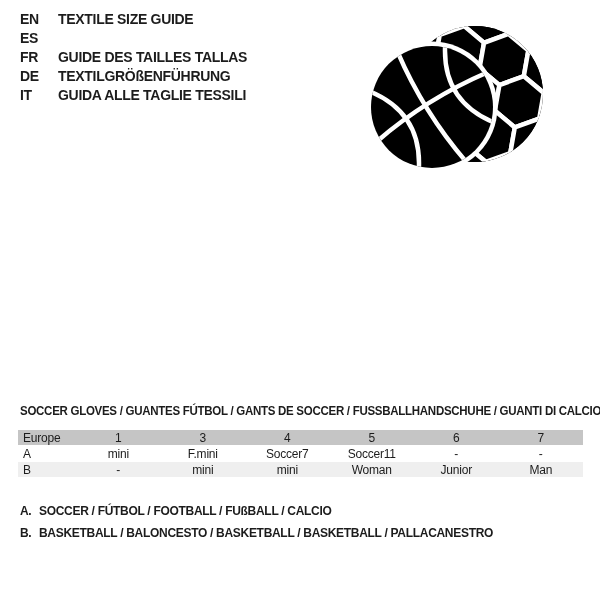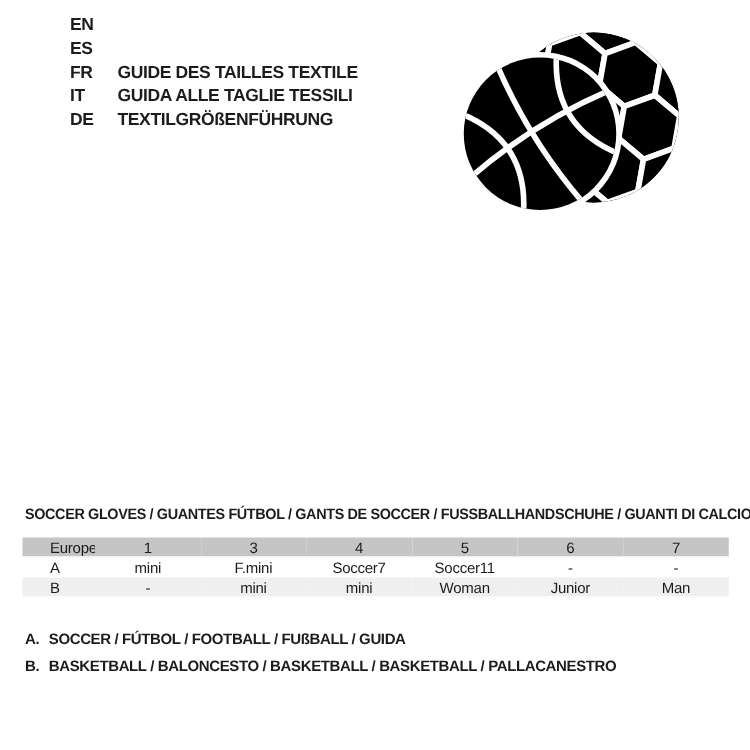--- a/index.html
+++ b/index.html
@@ -27,21 +27,20 @@
     display: flex;
     height: 19px;
     line-height: 19px;
     font-size: 14px;
     font-weight: bold;
     letter-spacing: -0.3px;
   }
   .lang-code {
     width: 38px;
     flex: 0 0 38px;
-    margin-left: 36px;
   }
 
   
   .balls {
     position: absolute;
     left: 363px;
     top: 12px;
     width: 200px;
     height: 165px;
   }
@@ -75,21 +74,21 @@
     padding: 0;
     text-align: center;
     vertical-align: middle;
     font-weight: normal;
     border-bottom: 1px solid #ffffff;
     overflow: hidden;
     white-space: nowrap;
   }
   table.size-table .label-col {
     text-align: left;
-    padding-left: 22px;
+    padding-left: 5px;
   }
   table.size-table thead th { background: #c5c5c5; }
   table.size-table tr.row-a td { background: #ffffff; }
   table.size-table tr.row-b td { background: #efefef; }
 
   .footnotes {
     position: absolute;
     left: 20px;
     top: 500px;
   }
@@ -108,35 +107,36 @@
   }
 </style>
 </head>
 <body>
 
 <div class="canvas">
 
   <div class="lang-block">
     <div class="lang-row">
       <span class="lang-code">EN</span>
+      <span class="lang-label">TEXTILE SIZE GUIDE</span>
     </div>
     <div class="lang-row">
       <span class="lang-code">ES</span>
     </div>
     <div class="lang-row">
       <span class="lang-code">FR</span>
-      <span class="lang-label">GUIDE DES TAILLES TEXTILE</span>
+      <span class="lang-label">GUIDE DES TAILLES TALLAS</span>
+    </div>
+    <div class="lang-row">
+      <span class="lang-code">DE</span>
+      <span class="lang-label">TEXTILGRÖßENFÜHRUNG</span>
     </div>
     <div class="lang-row">
       <span class="lang-code">IT</span>
       <span class="lang-label">GUIDA ALLE TAGLIE TESSILI</span>
-    </div>
-    <div class="lang-row">
-      <span class="lang-code">DE</span>
-      <span class="lang-label">TEXTILGRÖßENFÜHRUNG</span>
     </div>
   </div>
 
   <svg class="balls" viewBox="0 0 200 165" aria-hidden="true">
     <defs>
       <clipPath id="soccerClip">
           <circle cx="112" cy="82" r="68"></circle>
         </clipPath>
       <clipPath id="bballClip">
           <circle cx="69" cy="95" r="61"></circle>
@@ -224,21 +224,21 @@
         <td>Woman</td>
         <td>Junior</td>
         <td>Man</td>
       </tr>
     </tbody>
   </table>
 
   <div class="footnotes">
     <div class="footnote">
       <span class="fn-label">A.</span>
-      <span class="fn-text">SOCCER / FÚTBOL / FOOTBALL / FUßBALL / GUIDA</span>
+      <span class="fn-text">SOCCER / FÚTBOL / FOOTBALL / FUßBALL / CALCIO</span>
     </div>
     <div class="footnote">
       <span class="fn-label">B.</span>
       <span class="fn-text">BASKETBALL / BALONCESTO / BASKETBALL / BASKETBALL / PALLACANESTRO</span>
     </div>
   </div>
 
 </div>
 
 </body></html>

